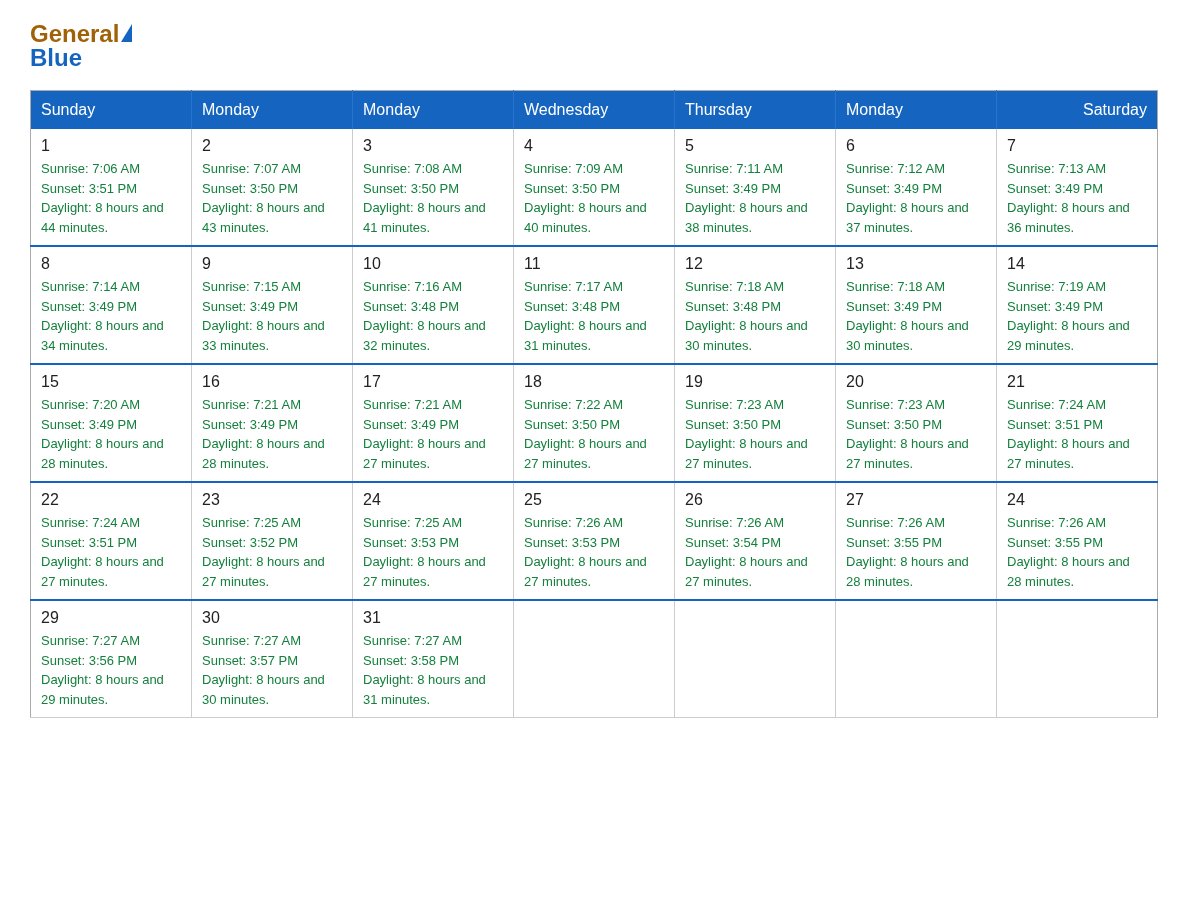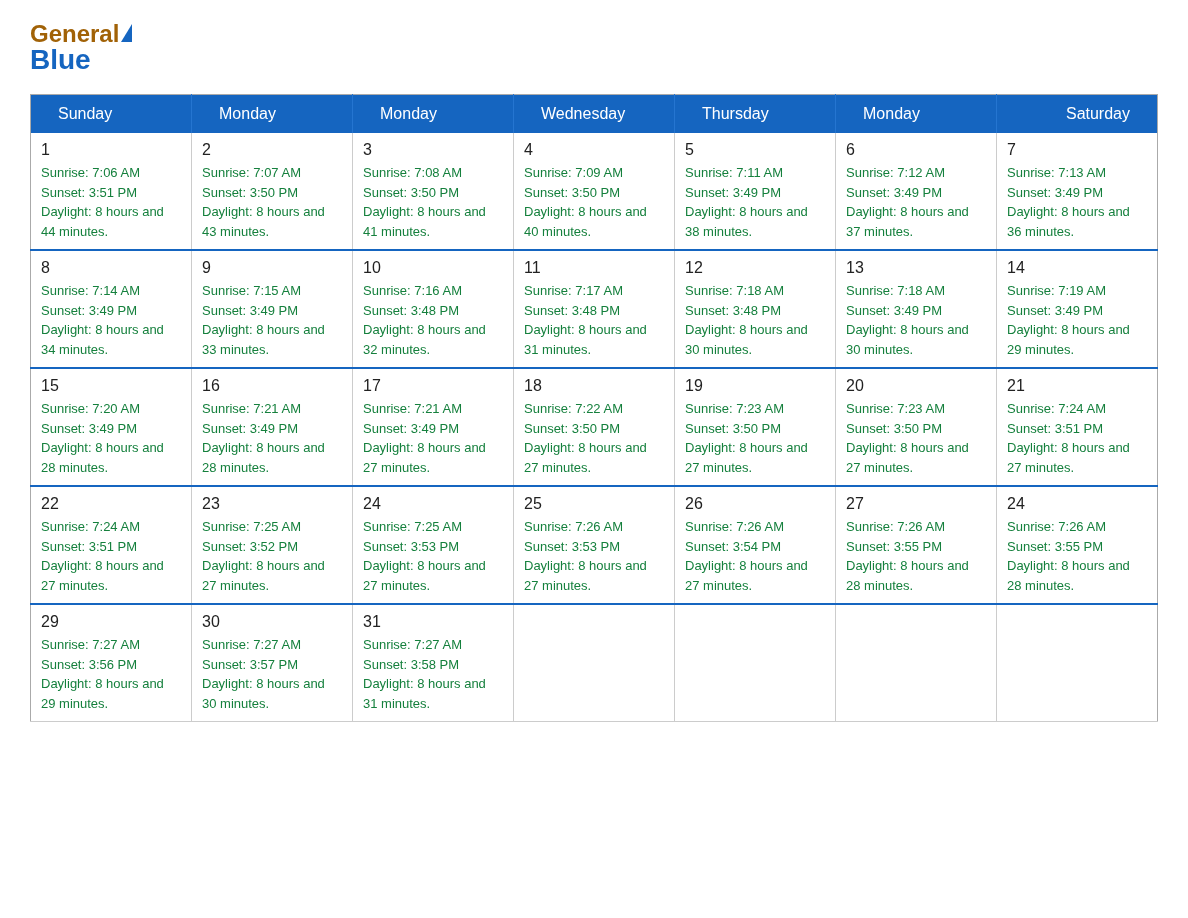--- a/index.html
+++ b/index.html
@@ -37,21 +37,21 @@
     }
     .calendar-table {
       width: 100%;
       border-collapse: collapse;
       border: 1px solid #aaa;
     }
     .calendar-table th {
       background-color: #1565C0;
       color: #fff;
       text-align: left;
-      padding: 10px 27px;
+      padding: 10px 10px;
       font-size: 16px;
       font-weight: normal;
       border-right: 1px solid #2575d0;
     }
     .calendar-table th:last-child {
       border-right: none;
       text-align: right;
     }
     .calendar-table td {
       vertical-align: top;
@@ -87,21 +87,21 @@
   </style>
 </head>
 <body>
 
 <div class="header-area">
   <div class="logo-area">
   <div style="display:flex;align-items:center;">
     <span style="font-size:24px;font-weight:bold;color:#a16207;">General</span>
     <span style="display:inline-block;width:0;height:0;border-left:11px solid transparent;border-bottom:18px solid #1565C0;margin:0 1px 2px 2px;"></span>
   </div>
-  <div style="font-size:28px;font-weight:bold;color:#1565C0;margin-top:-4px;text-align:right;">Blue</div>
+  <div style="font-size:24px;font-weight:bold;color:#1565C0;margin-top:-4px;text-align:right;">Blue</div>
 </div>
   <div class="title-area">
     <div class="main-title"></div>
     <div class="subtitle"></div>
   </div>
 </div>
 
 <table class="calendar-table">
   <thead>
     <tr>

